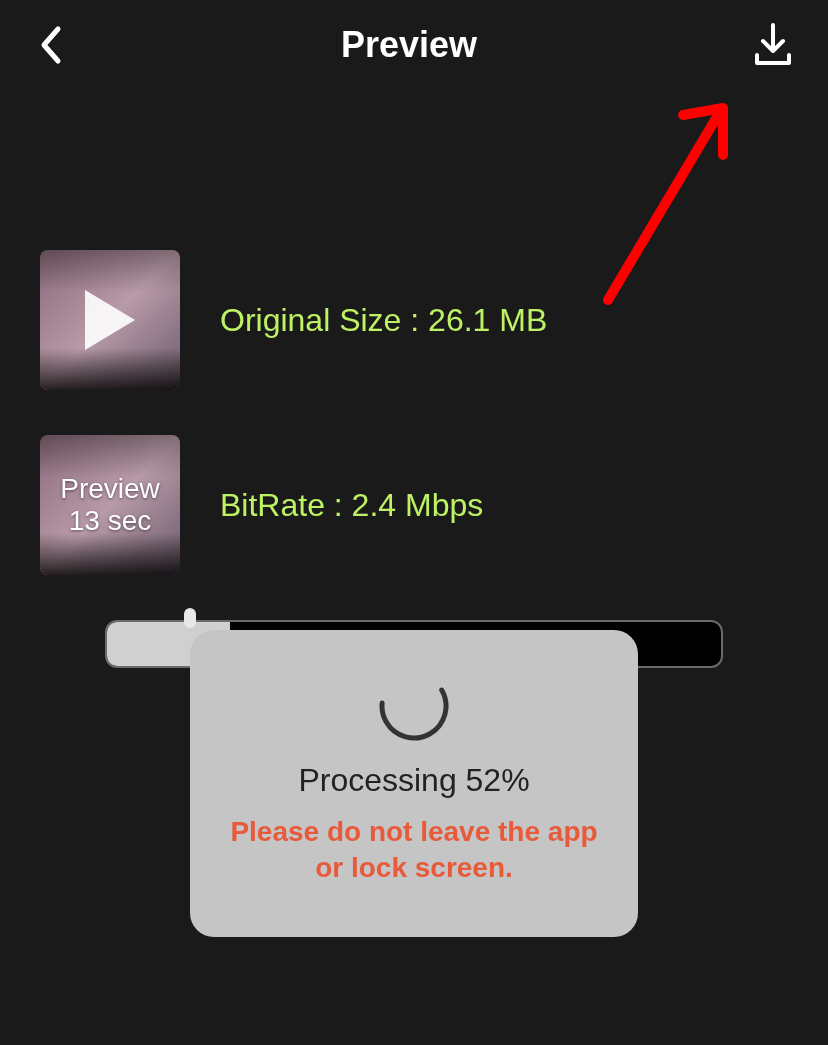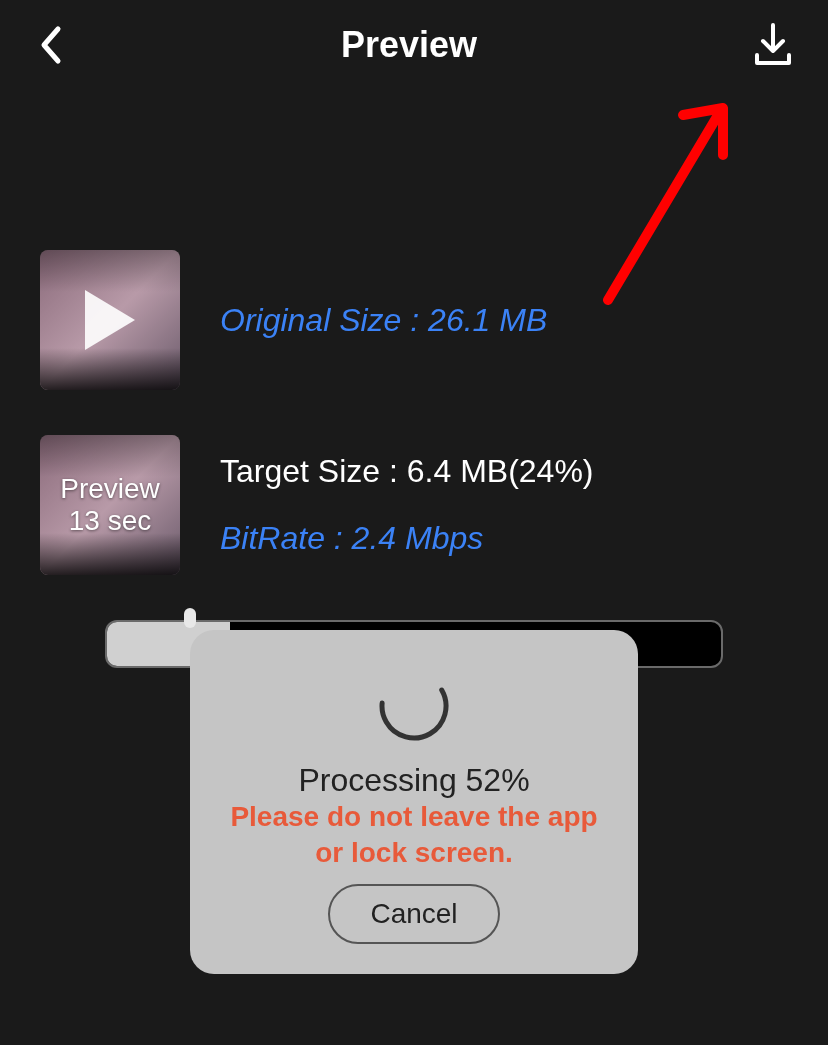--- a/index.html
+++ b/index.html
@@ -103,22 +103,21 @@
       flex: 1;
     }
     .info-line {
       font-size: 32px;
       margin-bottom: 30px;
     }
     .info-line:last-child {
       margin-bottom: 0;
     }
     .info-gray {
-      color: #3b82f6;
-      font-style: italic;
+      color: #bef264;
     }
     .info-white {
       color: #fff;
       font-weight: 500;
     }
     .slider-container {
       margin-top: 45px;
       padding: 0 65px;
       position: relative;
     }
@@ -160,27 +159,28 @@
     .spinner {
       width: 72px;
       height: 72px;
       margin: 0 auto 20px;
       position: relative;
     }
     .processing-text {
       color: #222;
       font-size: 32px;
       font-weight: 500;
+      margin-bottom: 15px;
     }
     .warning-text {
       color: #e85a3a;
       font-size: 28px;
       font-weight: 600;
       line-height: 1.3;
-      margin-bottom: 12px;
+      margin-bottom: 20px;
     }
     .cancel-btn {
       display: inline-block;
       padding: 12px 40px;
       border: 2px solid #555;
       border-radius: 30px;
       color: #222;
       font-size: 28px;
       font-weight: 500;
       cursor: pointer;
@@ -224,21 +224,20 @@
   </div>
 
   <div class="video-row">
     <div class="thumbnail">
       <div class="preview-overlay">
         <div>Preview</div>
         <div>13 sec</div>
       </div>
     </div>
     <div class="video-info">
-      <div class="info-line info-white">Target Size : 6.4 MB(24%)</div>
       <div class="info-line info-gray">BitRate : 2.4 Mbps</div>
     </div>
   </div>
 
   <div class="slider-container">
     <div class="slider-track">
       <div class="slider-fill" style="width:20%"></div>
     </div>
     <div class="slider-thumb" style="left:20%"></div>
   </div>
@@ -246,14 +245,13 @@
 </div>
 
 <div class="modal">
   <div class="spinner">
     <svg width="72" height="72" viewBox="0 0 72 72">
       <circle cx="36" cy="36" r="32" fill="none" stroke="#333" stroke-width="5" stroke-dasharray="120 200" stroke-linecap="round" transform="rotate(-30 36 36)"></circle>
     </svg>
   </div>
   <div class="processing-text">Processing 52%</div>
   <div class="warning-text">Please do not leave the app or lock screen.</div>
-  <button class="cancel-btn">Cancel</button>
 </div>
 
 </body></html>

